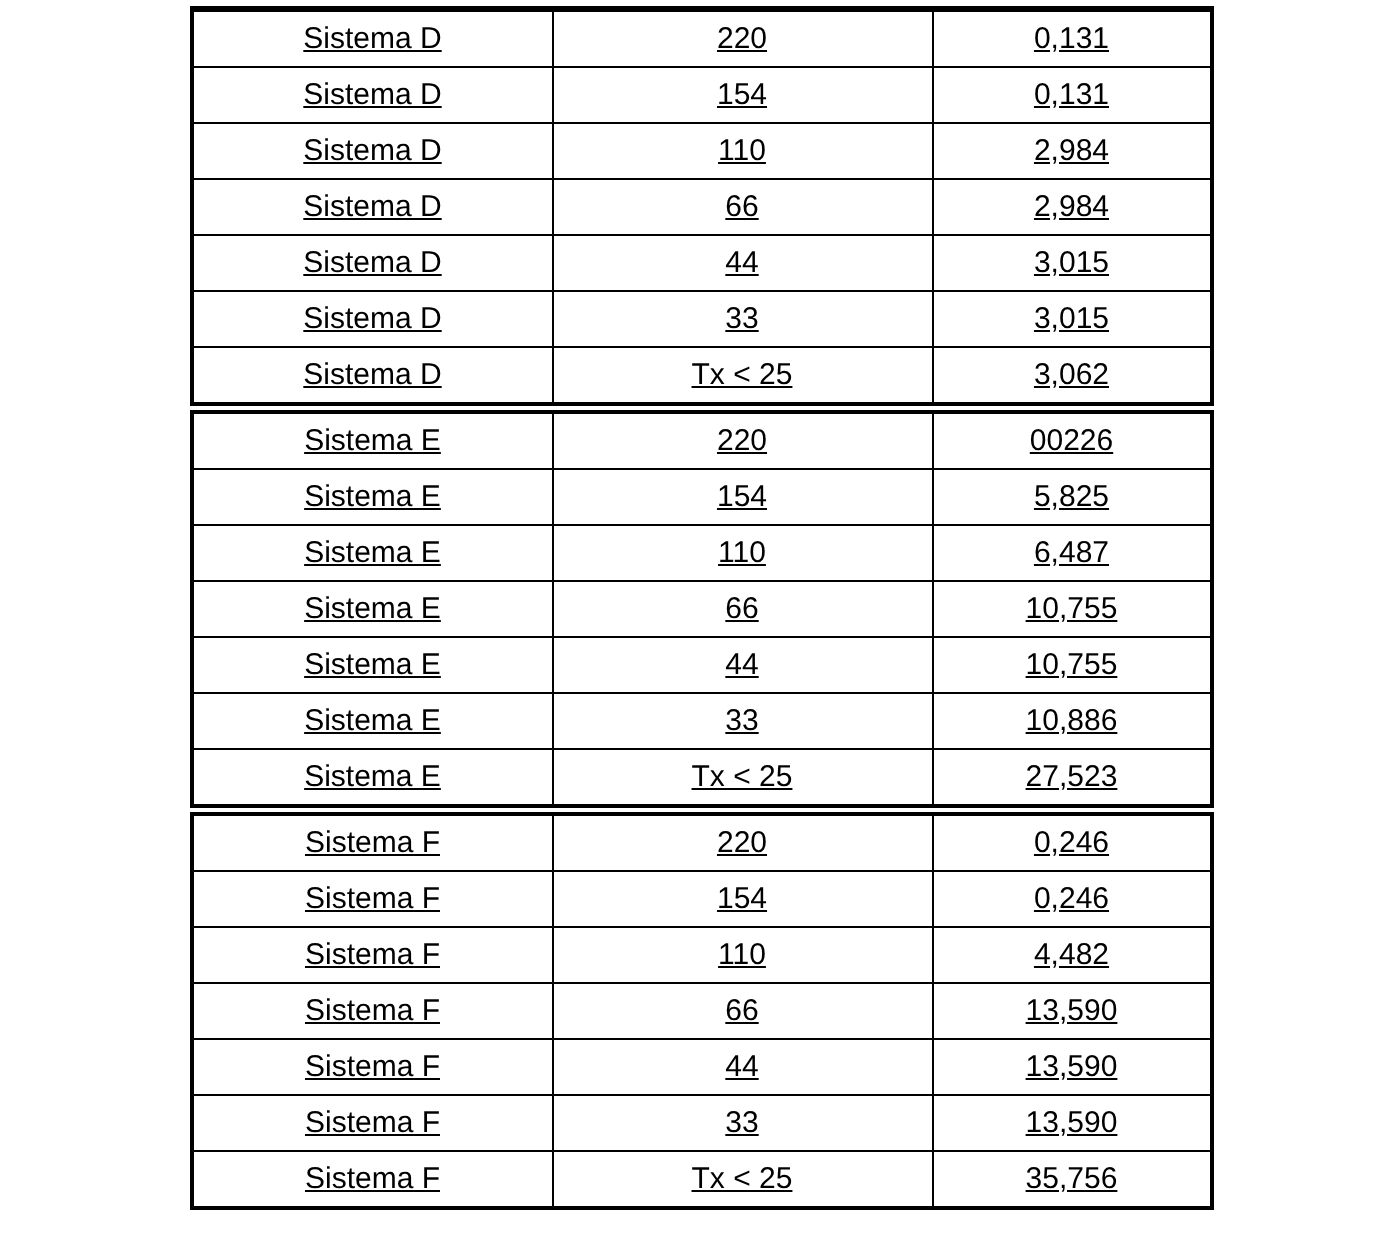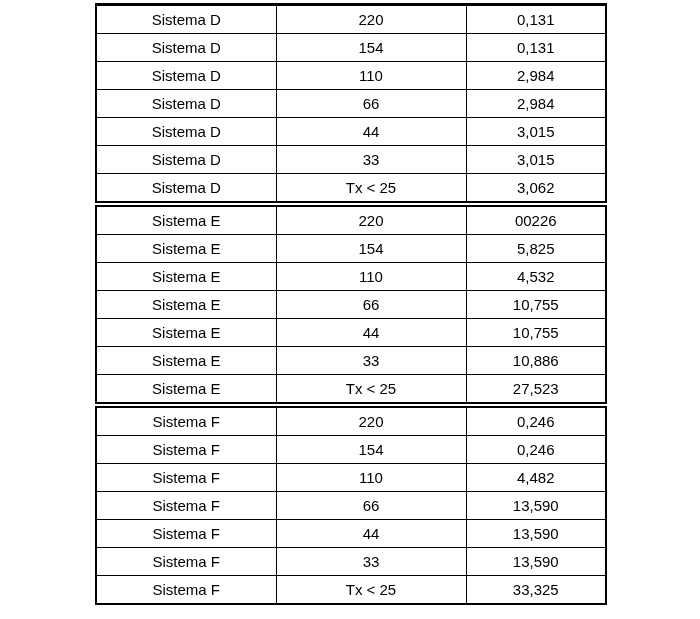--- a/index.html
+++ b/index.html
@@ -20,20 +20,21 @@
     left: 95px;
     top: 3px;
   }
   table.data-table {
     border-collapse: collapse;
     table-layout: fixed;
     border-left: 2px solid #000;
     border-right: 2px solid #000;
     border-top: 3px solid #000;
     border-bottom: 2px solid #000;
+    text-decoration: underline;
   }
   col.col-system { width: 180px; }
   col.col-tx     { width: 190px; }
   col.col-value  { width: 140px; }
   td {
     border: 1px solid #000;
     height: 27px;
     text-align: center;
     vertical-align: middle;
     font-size: 15px;
@@ -98,21 +99,21 @@
         <td>00226</td>
       </tr>
       <tr>
         <td>Sistema E</td>
         <td>154</td>
         <td>5,825</td>
       </tr>
       <tr>
         <td>Sistema E</td>
         <td>110</td>
-        <td>4,532</td>
+        <td>6,487</td>
       </tr>
       <tr>
         <td>Sistema E</td>
         <td>66</td>
         <td>10,755</td>
       </tr>
       <tr>
         <td>Sistema E</td>
         <td>44</td>
         <td>10,755</td>
@@ -153,17 +154,17 @@
         <td>13,590</td>
       </tr>
       <tr>
         <td>Sistema F</td>
         <td>33</td>
         <td>13,590</td>
       </tr>
       <tr>
         <td>Sistema F</td>
         <td>Tx &lt; 25</td>
-        <td>33,325</td>
+        <td>35,756</td>
       </tr>
     </tbody>
   </table>
 </div>
 
 </body></html>

